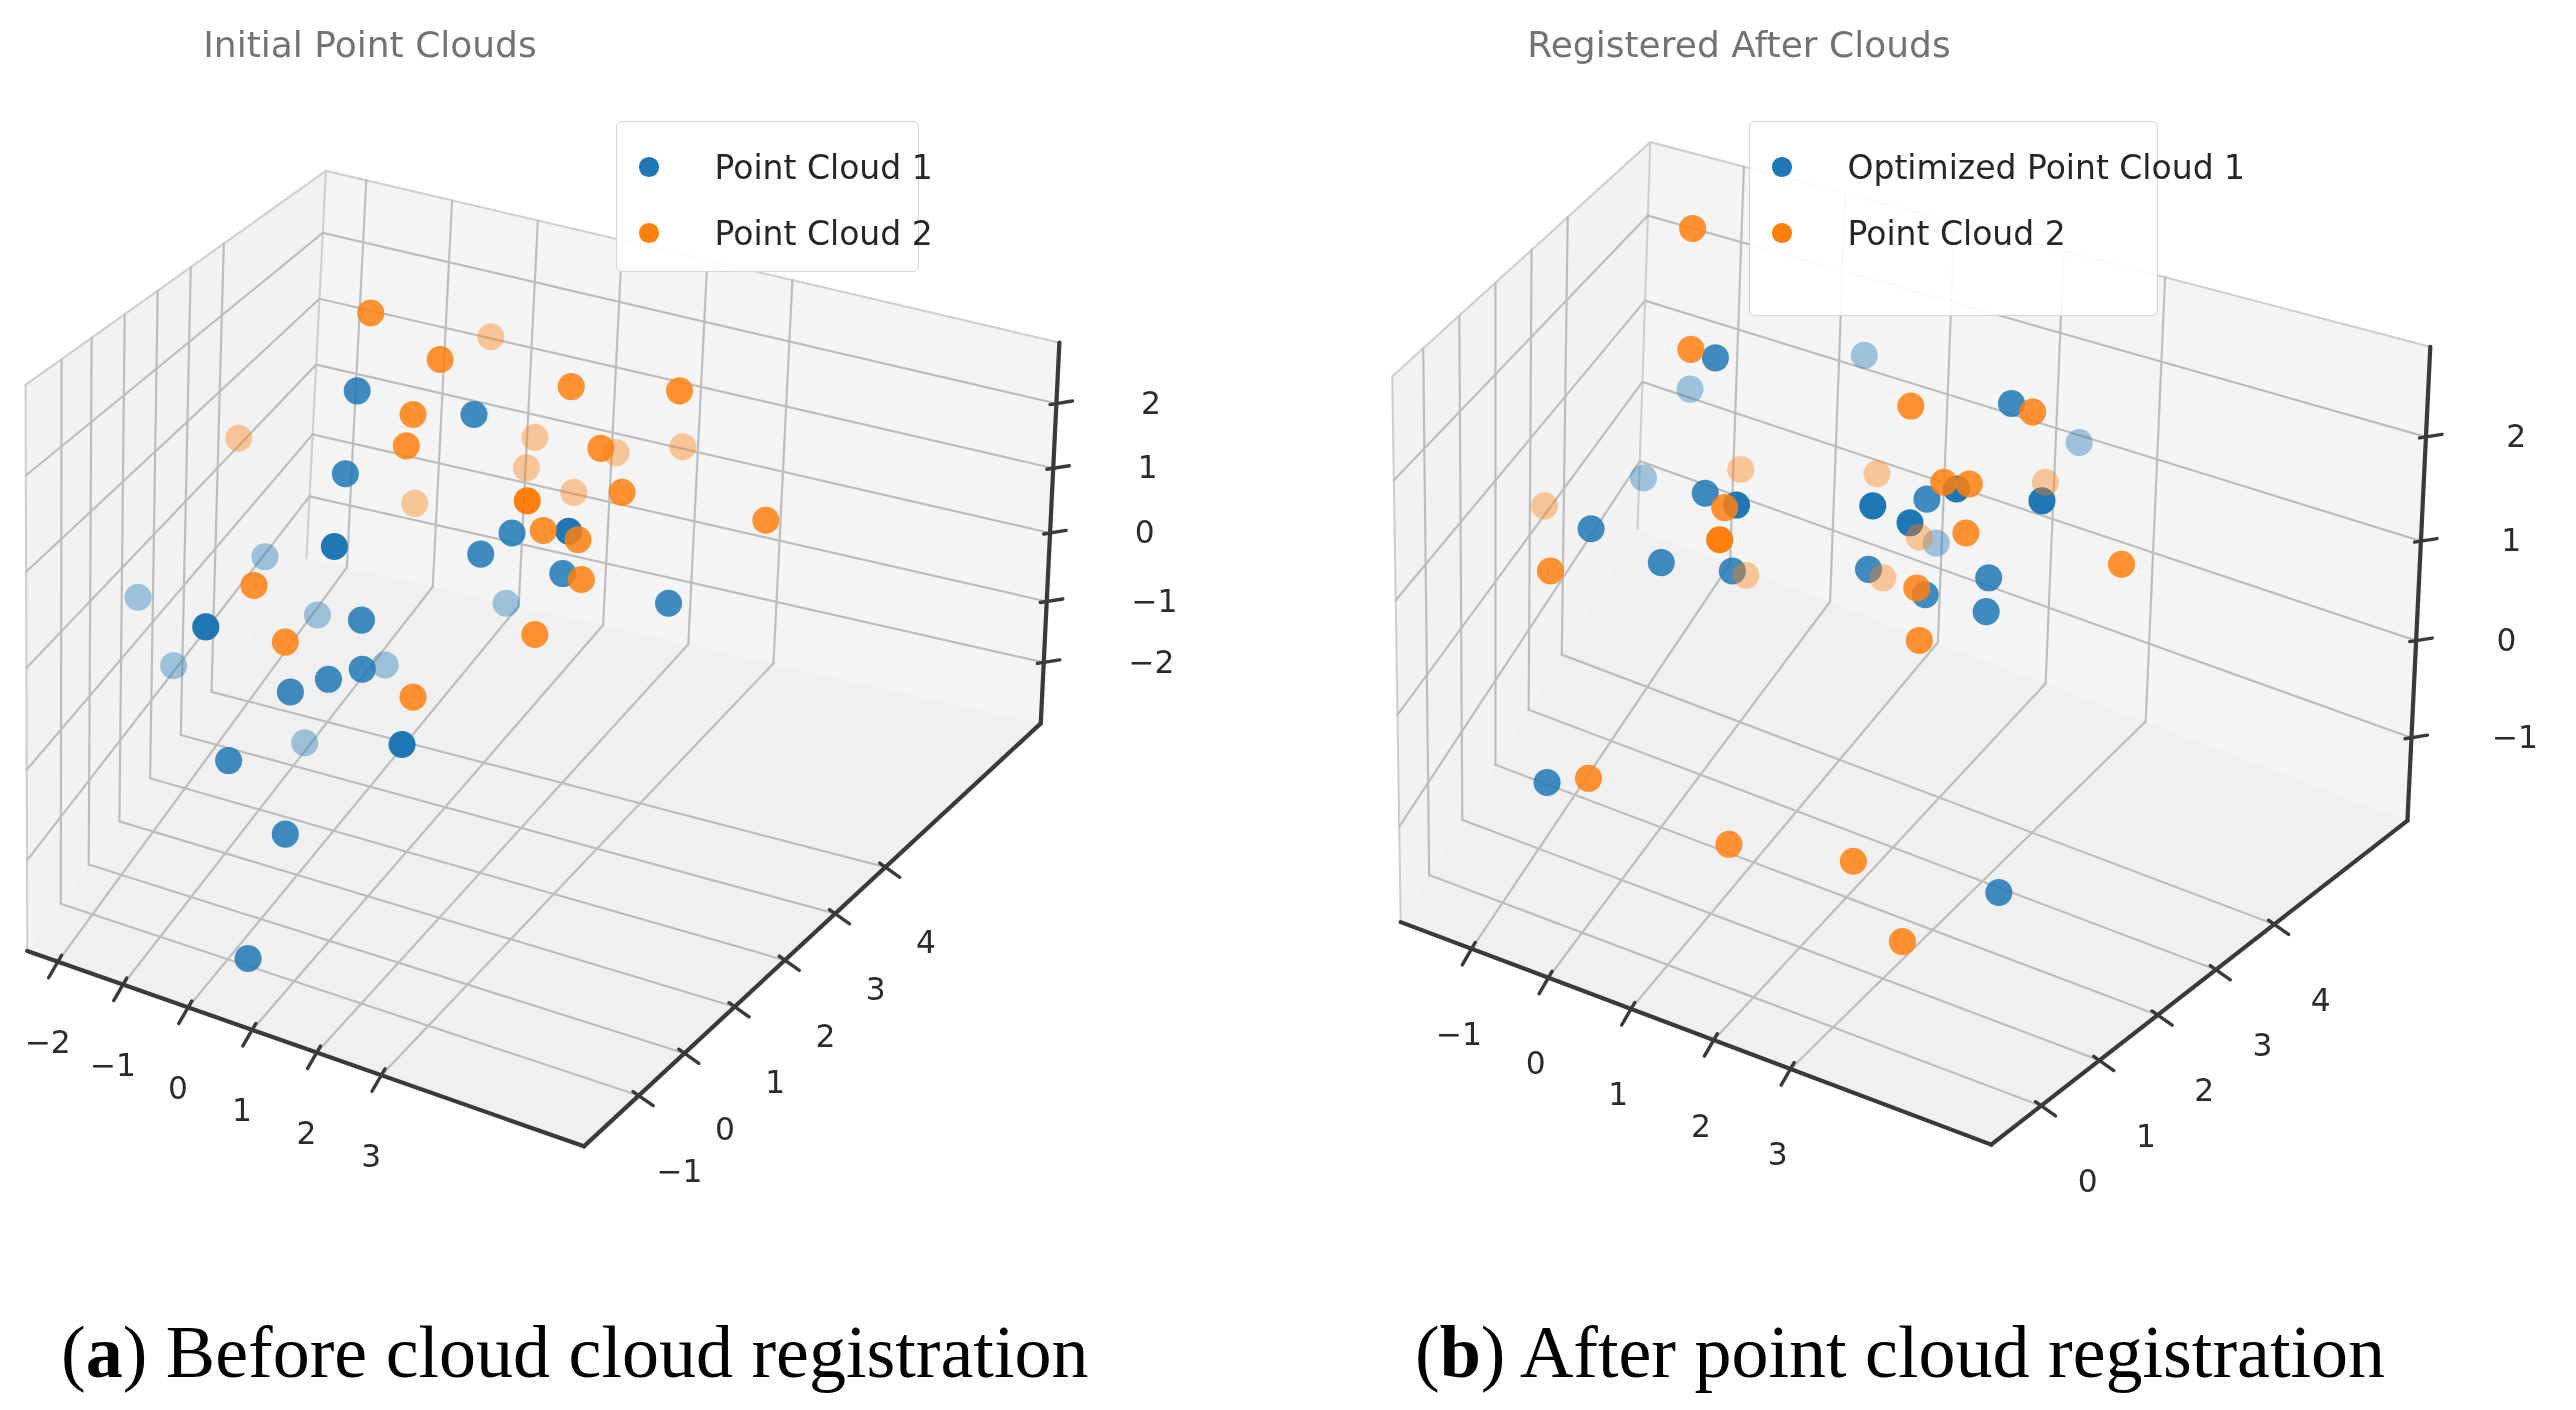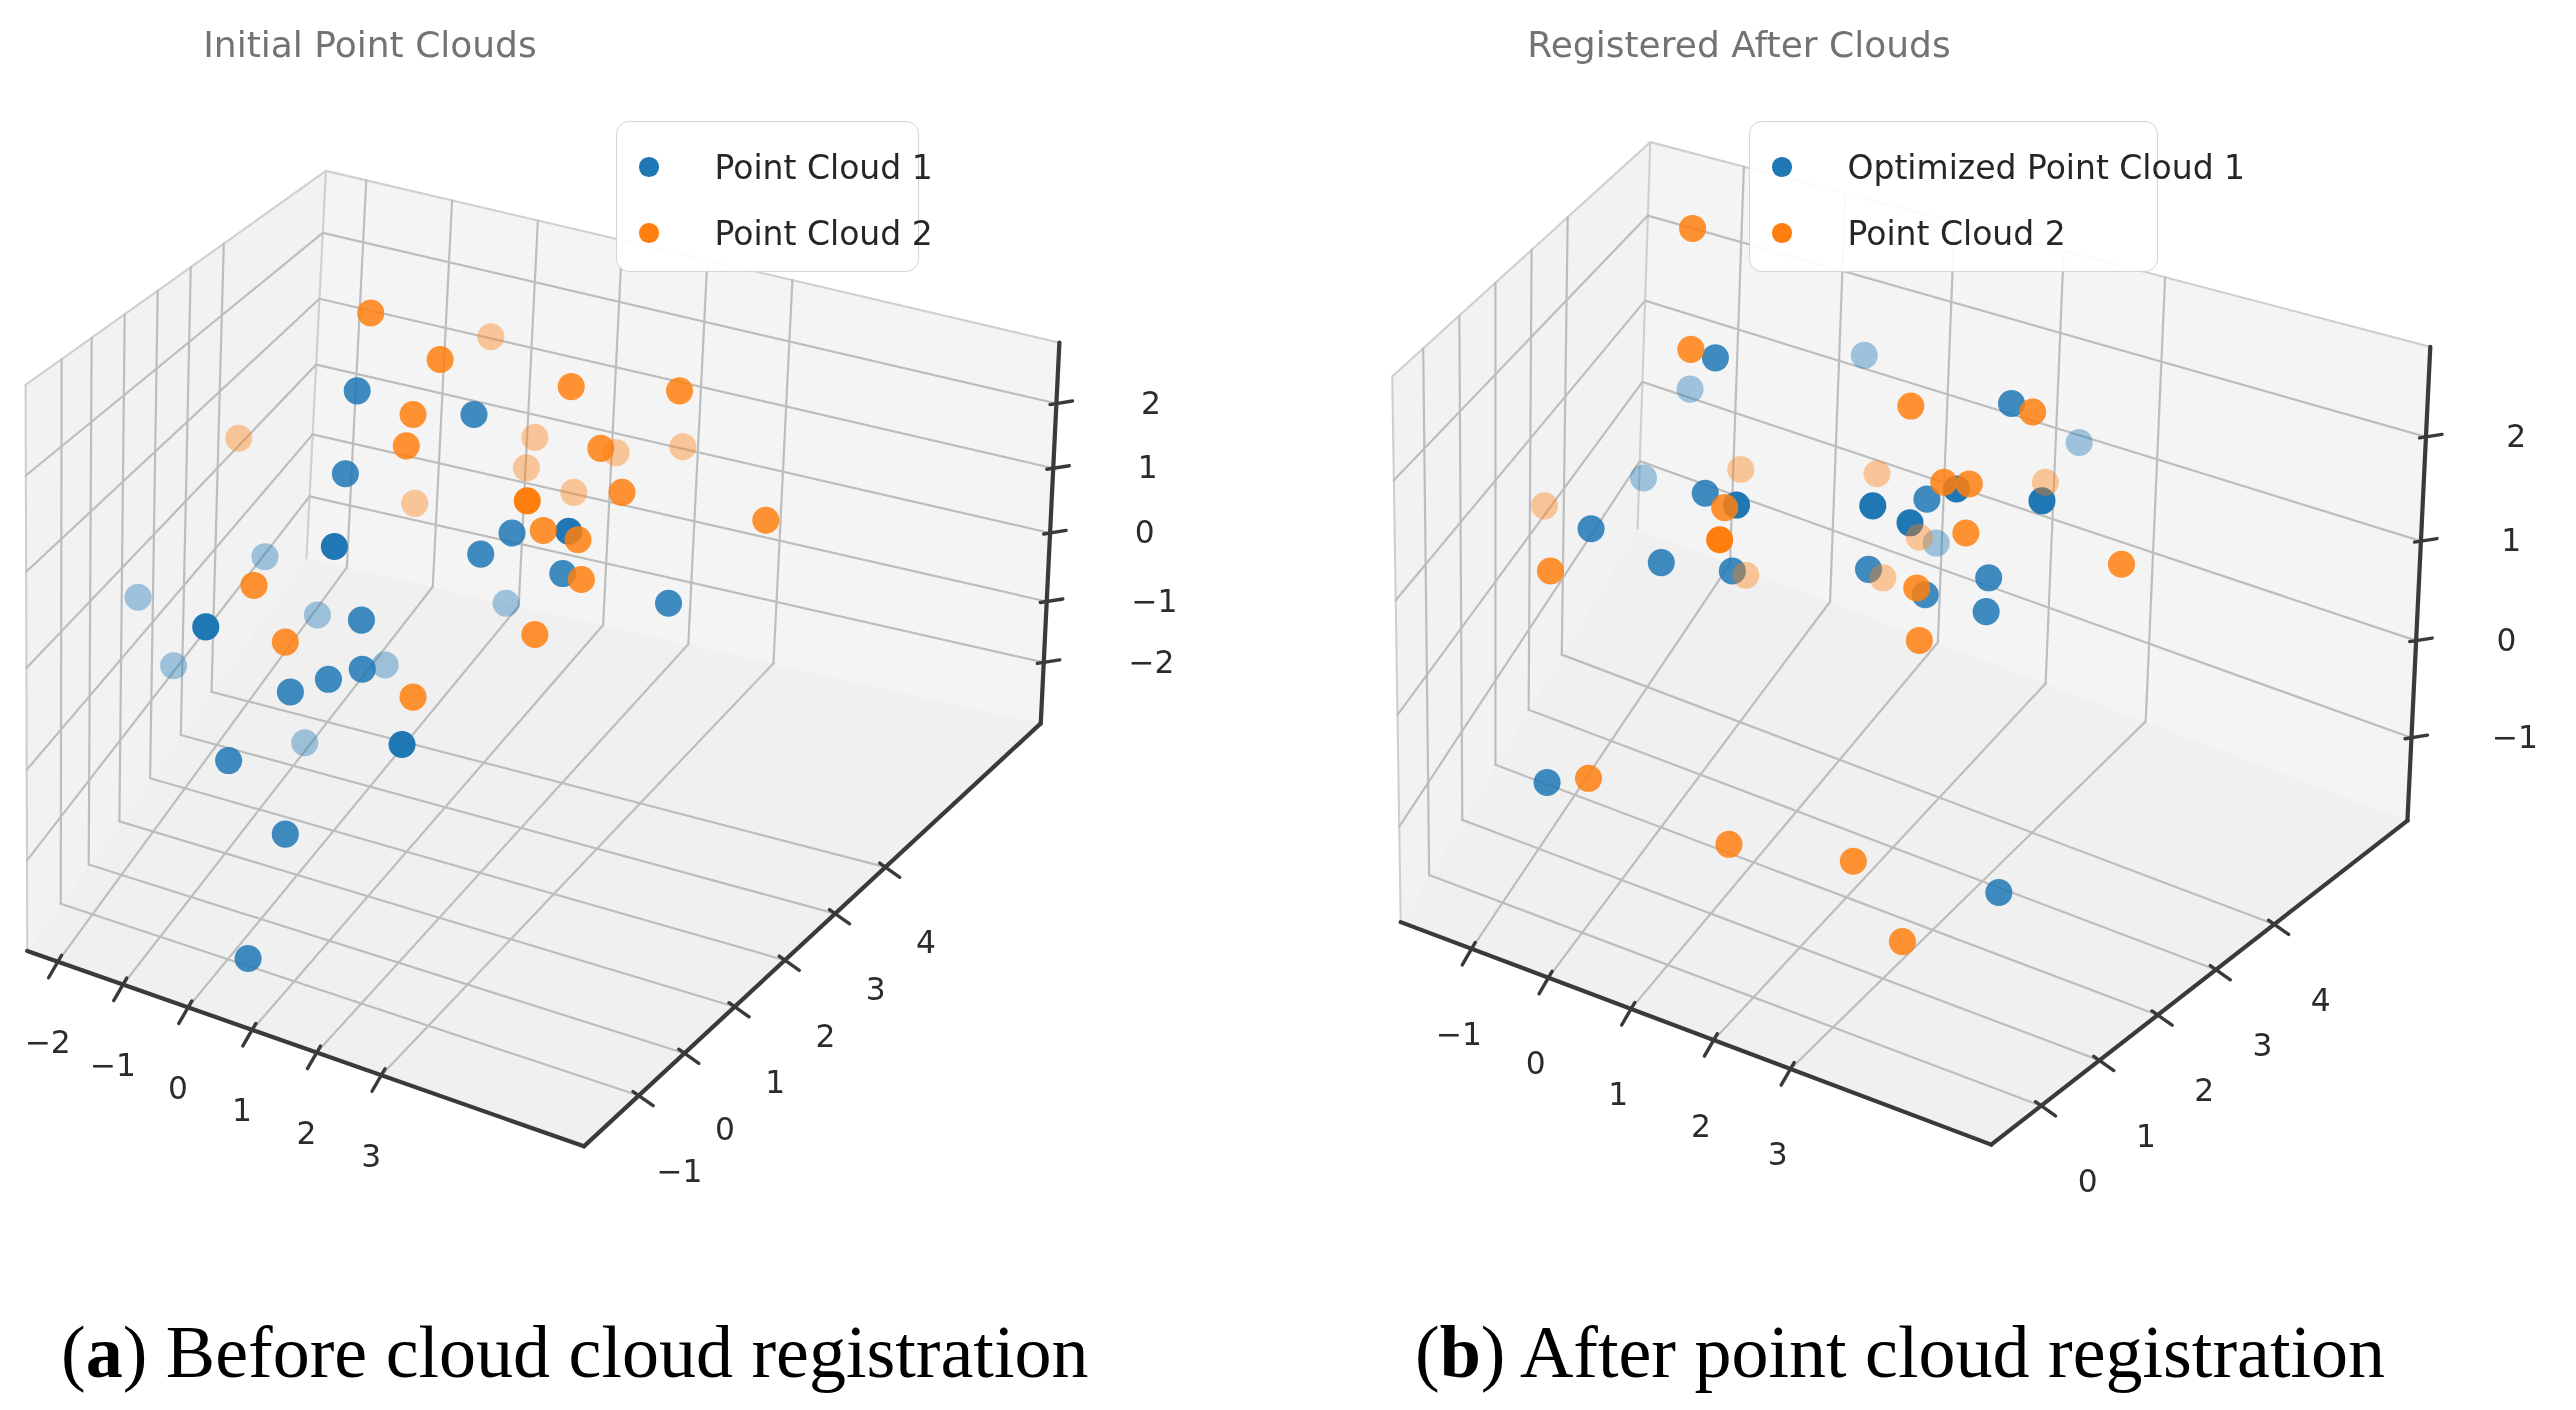--- a/index.html
+++ b/index.html
@@ -3,21 +3,21 @@
 <meta charset="utf-8">
 <style>
   html,body{margin:0;padding:0;background:#ffffff;}
   #figure{position:relative;width:2576px;height:1411px;background:#fff;overflow:hidden;
           font-family:"DejaVu Sans","Liberation Sans",sans-serif;}
   .panel{position:absolute;top:0;width:1288px;height:1269px;}
   .panel svg{position:absolute;left:0;top:0;}
   .plot-title{position:absolute;top:24px;width:508px;text-align:center;
               font-size:36px;color:#737373;}
   .legend{position:absolute;background:rgba(255,255,255,0.92);border:1.7px solid #d5d5d5;
-          border-radius:13px;box-sizing:border-box;padding:12px 22px 8.5px 22px;z-index:5;}
+          border-radius:6px;box-sizing:border-box;padding:12px 22px 8.5px 22px;z-index:5;}
   .legend-row{display:flex;align-items:center;height:66px;}
   .swatch{width:19.5px;height:19.5px;border-radius:50%;margin-right:56px;flex:0 0 auto;}
   .legend-label{font-size:33px;color:#262626;white-space:nowrap;}
   .caption{position:absolute;top:1310px;font-family:"Liberation Serif","DejaVu Serif",serif;
            font-size:74px;color:#000;white-space:nowrap;}
   .caption b{font-weight:bold;}
   text.tick{font-family:"DejaVu Sans","Liberation Sans",sans-serif;font-size:37px;fill:#2b2b2b;}
 </style>
 </head>
 <body>
@@ -278,21 +278,21 @@
         <circle cx="743" cy="695" r="16" fill="#ff7f0e" fill-opacity="0.85"></circle>
         <circle cx="703" cy="683" r="16" fill="#ff7f0e" fill-opacity="0.4"></circle>
         <circle cx="985" cy="667" r="16" fill="#ff7f0e" fill-opacity="0.85"></circle>
         <circle cx="746" cy="757" r="16" fill="#ff7f0e" fill-opacity="0.85"></circle>
         <circle cx="355" cy="920" r="16" fill="#ff7f0e" fill-opacity="0.85"></circle>
         <circle cx="521" cy="998" r="16" fill="#ff7f0e" fill-opacity="0.85"></circle>
         <circle cx="668" cy="1018" r="16" fill="#ff7f0e" fill-opacity="0.85"></circle>
         <circle cx="726" cy="1113" r="16" fill="#ff7f0e" fill-opacity="0.85"></circle>
       </svg>
     <div class="plot-title" style="left:197px;">Registered After Clouds</div>
-    <div class="legend" style="left:461px;top:121px;width:409px;height:151px;">
+    <div class="legend" style="left:461px;top:121px;width:409px;height:195px;">
       <div class="legend-row">
         <span class="swatch" style="background: rgb(31, 119, 180);"></span>
         <span class="legend-label">Optimized Point Cloud 1</span>
       </div>
       <div class="legend-row">
         <span class="swatch" style="background: rgb(255, 127, 14);"></span>
         <span class="legend-label">Point Cloud 2</span>
       </div>
     </div>
   </div>

